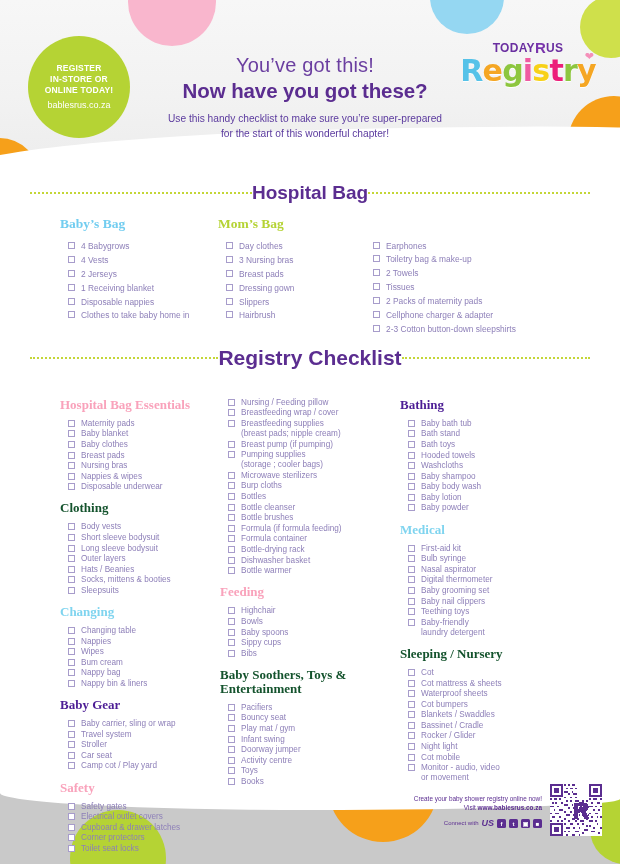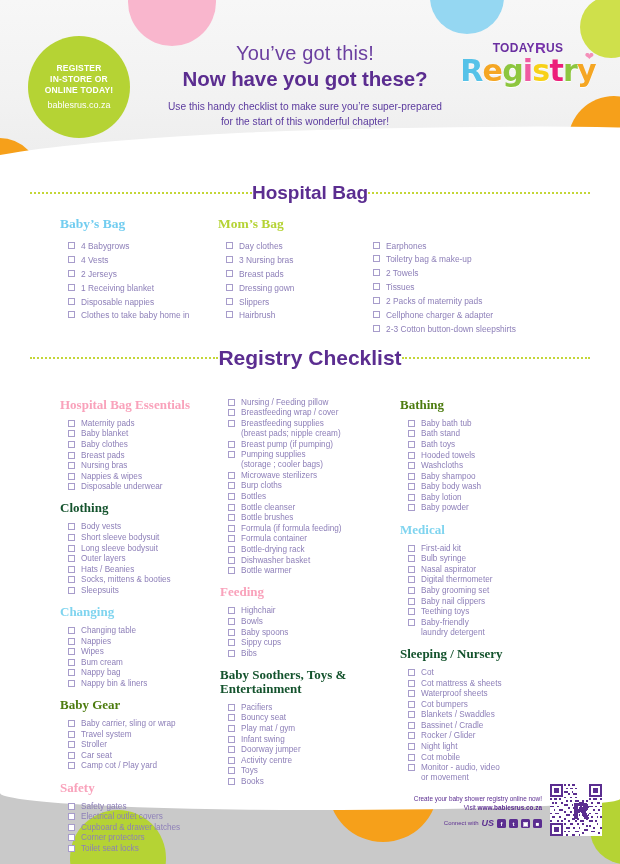--- a/index.html
+++ b/index.html
@@ -67,21 +67,21 @@
     display: flex; flex-direction: column;
     align-items: center; justify-content: center;
     text-align: center;
     color: #ffffff;
   }
   .badge .b-l1, .badge .b-l2, .badge .b-l3 {
     font-size: 8.5px; font-weight: bold; letter-spacing: .2px; line-height: 11px;
   }
   .badge .b-url { font-size: 9px; line-height: 14px; margin-top: 2px; }
 
-  .hdr-text { position: absolute; left: 140px; top: 40px; width: 330px; text-align: center; z-index: 10; }
+  .hdr-text { position: absolute; left: 140px; top: 52px; width: 330px; text-align: center; z-index: 10; }
   .hdr-t1 { font-size: 20px; color: #6b3fa0; font-weight: 400; line-height: 26px; letter-spacing: .2px; }
   .hdr-t2 { font-size: 20.5px; color: #5b2d90; font-weight: bold; line-height: 26px; letter-spacing: -.1px; }
   .hdr-sub { margin-top: 7px; font-size: 10.2px; color: #5b3a9e; line-height: 15px; }
 
   
   .logo { position: absolute; right: 22px; top: 38px; z-index: 12; width: 140px; text-align: center; }
   .logo-top { font-size: 12px; font-weight: bold; color: #6a2fa0; letter-spacing: .3px; white-space: nowrap; }
   .logo-top .rch { color: #7a35ad; font-size: 15px; position: relative; top: 1px; }
   .logo-main { font-size: 30px; font-weight: bold; letter-spacing: -.8px; line-height: 32px; font-family: "DejaVu Sans", sans-serif; }
   .logo-main span { text-shadow: 0 1px 0 rgba(255,255,255,.9); }
@@ -108,21 +108,21 @@
     font-weight: bold;
     font-size: 12.4px;
     line-height: 14px;
     margin-bottom: 7px;
   }
   .cat-head.lg { font-size: 13px; }
   .c-blue { color: #72cdf0; }
   .c-lime { color: #b5d334; }
   .c-pink { color: #f9a2bb; }
   .c-orange { color: #14532d; }
-  .c-green { color: #4d7c0f; }
+  .c-green { color: #4c1d95; }
   .c-cyan { color: #7fd4ef; }
 
   ul.clist { list-style: none; }
   ul.clist li {
     display: flex; align-items: flex-start; gap: 6px;
     font-size: 8.2px; line-height: 10.1px;
     color: #8d7fb8;
     margin-bottom: 0.5px;
   }
   .cbox {

